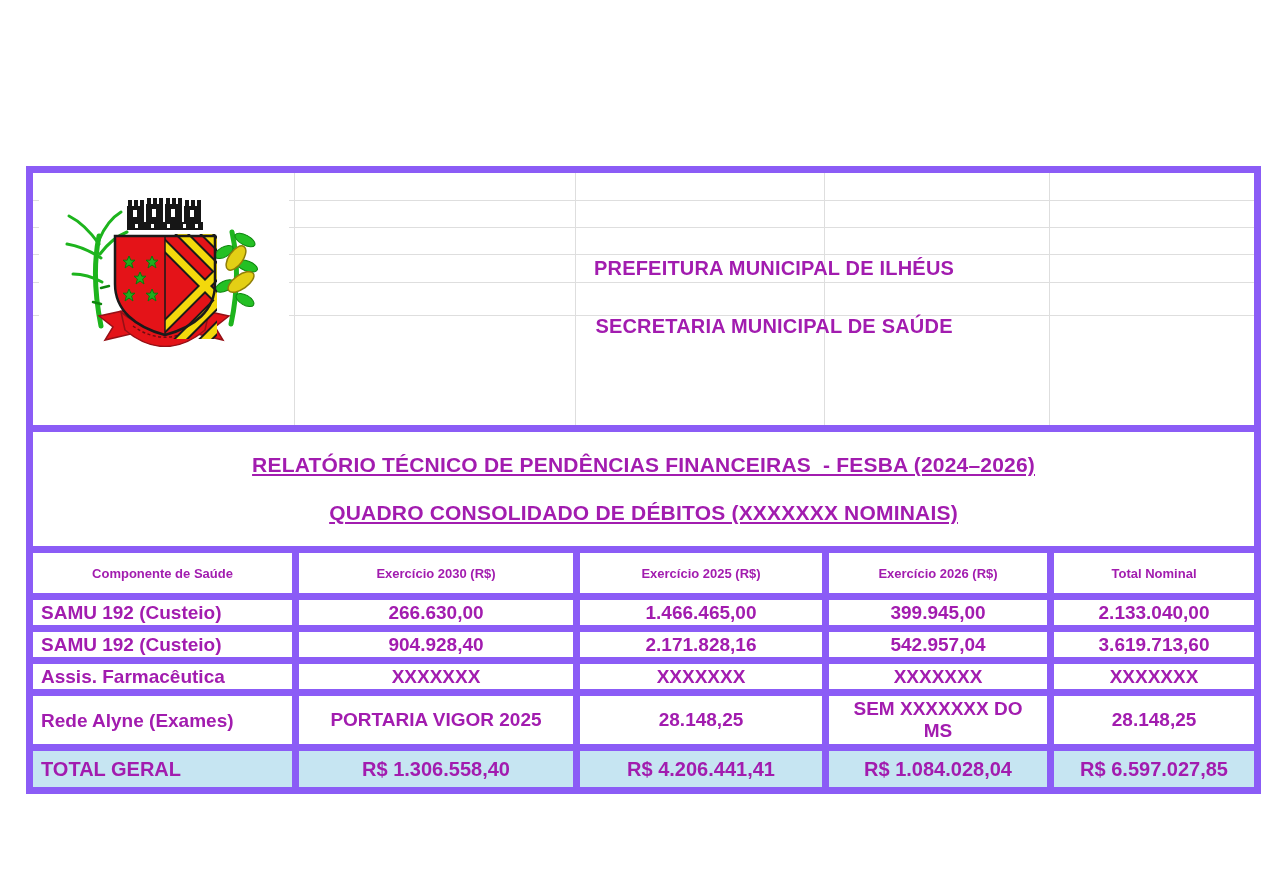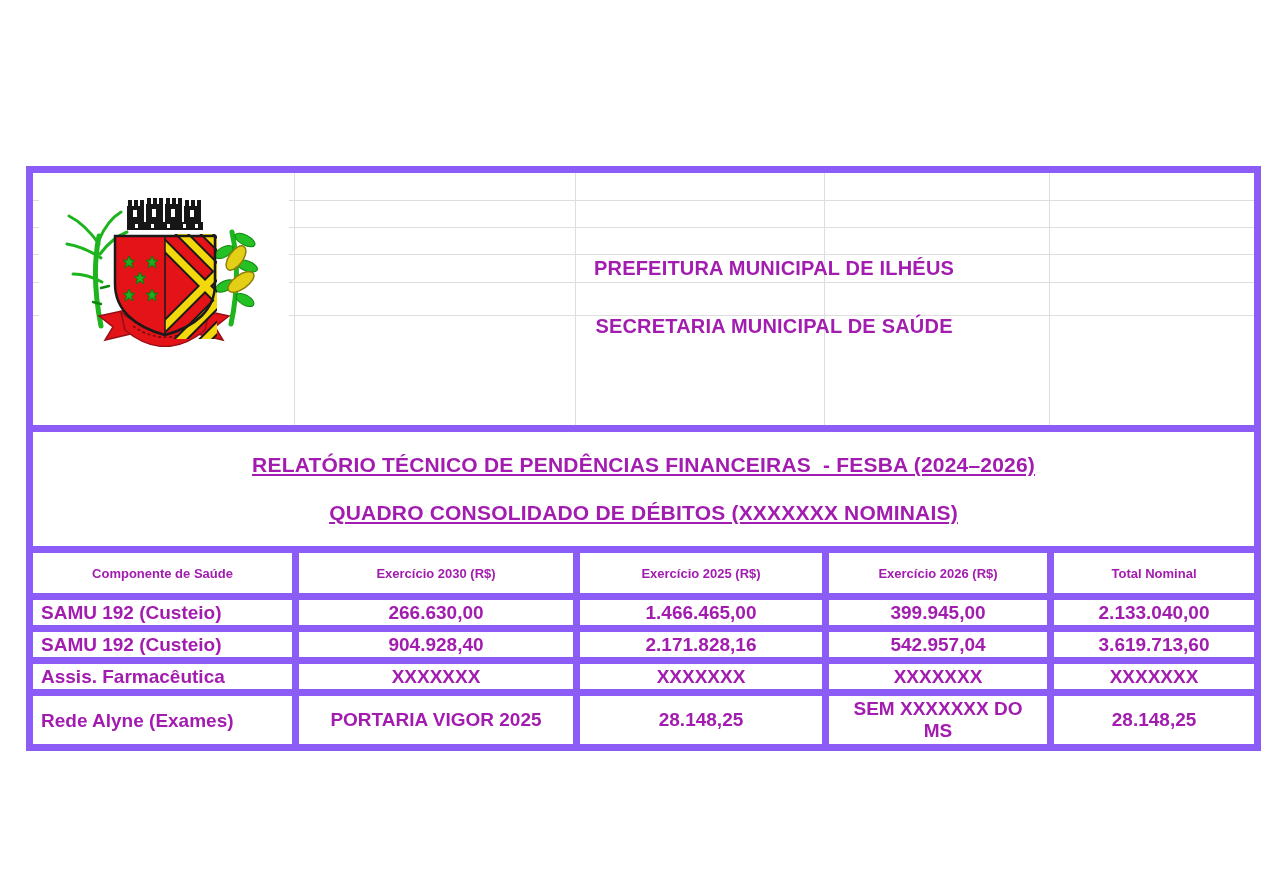--- a/index.html
+++ b/index.html
@@ -224,15 +224,22 @@
     </tr>
     <tr class="data r-alyne">
       <td class="c-label">Rede Alyne (Exames)</td>
       <td class="bottom-align">PORTARIA VIGOR 2025</td>
       <td>28.148,25</td>
       <td>SEM XXXXXXX DO
 MS</td>
       <td>28.148,25</td>
     </tr>
 
+    <tr class="total-row">
+      <td class="c-label">TOTAL GERAL</td>
+      <td>R$ 1.306.558,40</td>
+      <td>R$ 4.206.441,41</td>
+      <td>R$ 1.084.028,04</td>
+      <td>R$ 6.597.027,85</td>
+    </tr>
   </tbody>
     </table>
 </div>
 
 </body></html>

